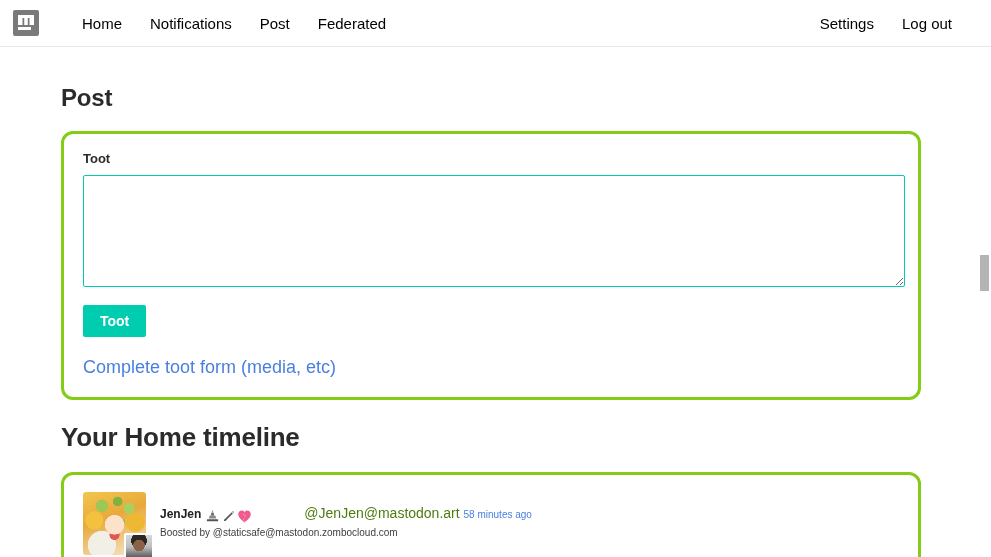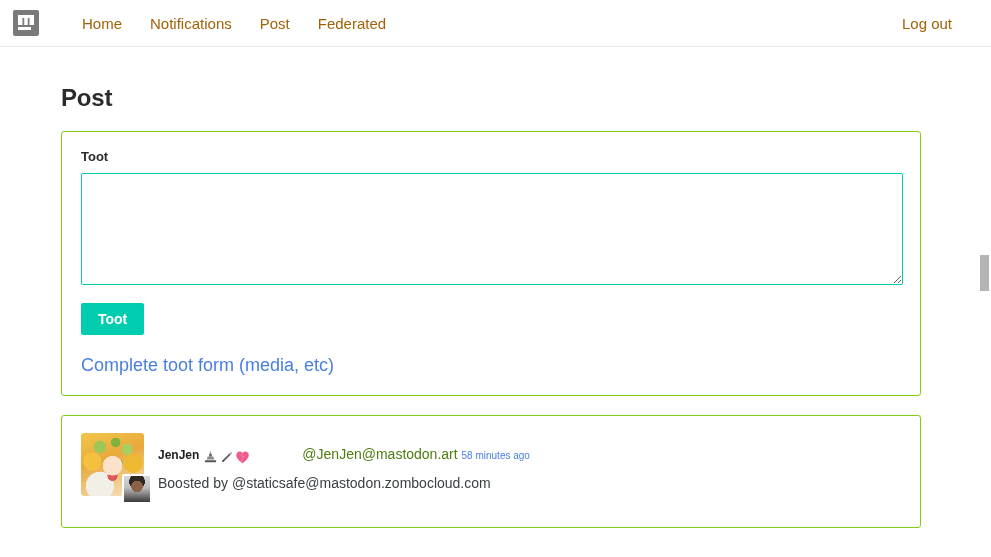--- a/index.html
+++ b/index.html
@@ -53,21 +53,21 @@
     gap: 0px;
   }
   .nav-right {
     display: flex;
     align-items: center;
     margin-left: auto;
     margin-right: 25px;
   }
   .nav-link {
     font-size: 15px;
-    color: #a16207;
+    color: #000000;
     text-decoration: none;
     padding: 0 14px;
     line-height: 47px;
     white-space: nowrap;
     cursor: pointer;
   }
 
   
   .content {
     width: 991px;
@@ -88,22 +88,22 @@
     font-size: 26px;
     font-weight: bold;
     color: #2b2b2b;
     margin: 22px 0 0 0;
     letter-spacing: -0.2px;
   }
 
   
   .card {
     background: #ffffff;
-    border: 1px solid #84cc16;
-    border-radius: 3px;
+    border: 3px solid #84cc16;
+    border-radius: 12px;
     margin-top: 19px;
   }
   .card-post {
     padding: 17px 19px 19px 19px;
     width: 860px;
   }
   .field-label {
     font-size: 13px;
     font-weight: bold;
     color: #2b2b2b;
@@ -227,24 +227,24 @@
     cursor: pointer;
     margin-left: 48px;
   }
   .timeago {
     color: #4a7fe0;
     text-decoration: none;
     font-size: 10px;
     cursor: pointer;
   }
   .boosted-by {
-    font-size: 14px;
+    font-size: 10px;
     color: #3c4043;
     line-height: 1.55;
-    margin-top: 7px;
+    margin-top: 0;
     white-space: nowrap;
   }
   .toot-content {
     font-size: 14px;
     color: #3c4043;
     line-height: 1.6;
     margin-top: 13px;
     white-space: nowrap;
     overflow: hidden;
   }
@@ -275,36 +275,38 @@
   <div class="nav-logo"></div>
 
   <div class="nav-left">
     <a class="nav-link" href="#">Home</a>
     <a class="nav-link" href="#">Notifications</a>
     <a class="nav-link" href="#">Post</a>
     <a class="nav-link" href="#">Federated</a>
   </div>
 
   <div class="nav-right">
+    <a class="nav-link" href="#">Settings</a>
     <a class="nav-link" href="#">Log out</a>
   </div>
 </div>
 
 <div class="content">
   <div class="container">
 
     <h1 class="page-title">Post</h1>
 
     <div class="card card-post">
       <label class="field-label">Toot</label>
       <textarea class="toot-input" placeholder="" style=""></textarea>
       <button class="btn-toot">Toot</button>
       <a class="form-link" href="#">Complete toot form (media, etc)</a>
     </div>
 
+    <h2 class="section-title">Your Home timeline</h2>
 
     <div class="card card-timeline">
 
       <div class="toot-row">
 
         <div class="avatar-wrap">
           <div class="avatar-main"></div>
           <div class="avatar-booster"></div>
         </div>
 

